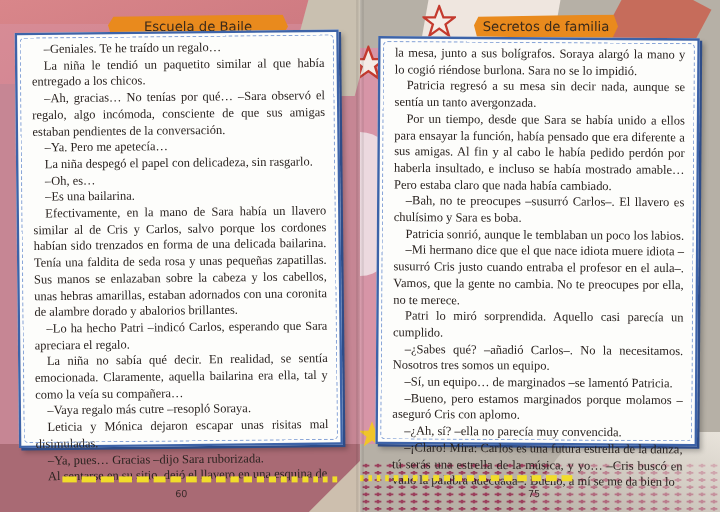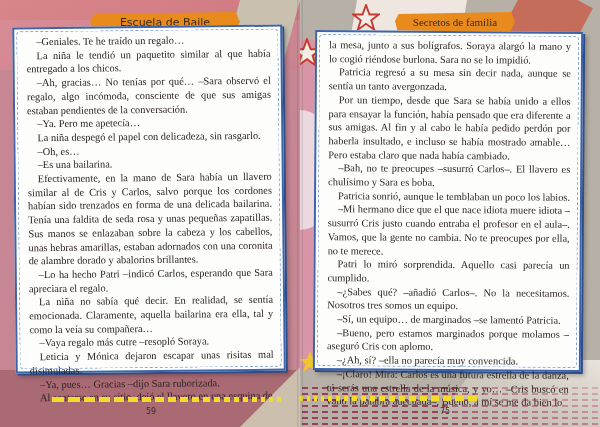--- a/index.html
+++ b/index.html
@@ -1,21 +1,21 @@
 <!DOCTYPE html>
 <html><head>
 <meta charset="utf-8">
 <style>
   html, body { margin:0; padding:0; }
   body {
     width:600px; height:427px; overflow:hidden; position:relative;
     background:#a86a78;
     font-family: "Liberation Serif", "DejaVu Serif", serif;
   }
-  .page { position:absolute; top:0; height:427px; overflow:hidden; }
+  .page { position:absolute; top:0; height:427px; overflow:hidden;padding-left:17px; }
   .page-left { left:0; width:300px; background:#b87a86; }
   .page-right { left:300px; width:300px; background:#a8a49c; }
 
   
   .bg-shape { position:absolute; }
   .left-top-band { left:0; top:0; width:300px; height:70px;
     background:linear-gradient(160deg,#d9868a 0%,#cf7b82 60%,#b9777f 100%); }
   .left-top-right { right:0; top:0; width:60px; height:80px; background:#c9c0b0; transform:skewX(-15deg); transform-origin:top right; }
   .left-pink { left:0; top:20px; width:300px; height:360px; background:#d795a7; opacity:.45; }
   .left-bottom { left:0; top:370px; width:300px; height:57px; background:#a96a74; }
@@ -39,21 +39,21 @@
 
   
   .title-tab {
     position:absolute; top:12px; height:20px;
     background:#e98a1d;
     display:flex; align-items:center; justify-content:center;
     font-family:"DejaVu Sans", sans-serif; font-size:11px; color:#3b2a1a;
     clip-path:polygon(3% 10%, 97% 0, 100% 50%, 96% 100%, 2% 92%, 0 45%);
   }
   .tab-left { left:90px; width:150px; }
-  .tab-right { left:95px; width:120px;font-family:Liberation Serif, serif; }
+  .tab-right { left:95px; width:120px; }
 
   
   .text-box {
     position:absolute; background:#fdfdfb;
     border:2px solid #3d63a8;
     box-shadow: 2px 2px 0 #2e4c88, 4px 4px 4px rgba(0,0,0,.25);
     padding:6px 10px 6px 12px;
     box-sizing:border-box;
   }
   .text-box::before {
@@ -126,21 +126,21 @@
       <span style="width:6px"></span>
       <span style="width:6px"></span>
       <span style="width:5px"></span>
       <span style="width:5px"></span>
       <span style="width:5px"></span>
       <span style="width:4px"></span>
       <span style="width:4px"></span>
       <span style="width:4px"></span>
   </div>
 
-  <div class="page-num" style="left:146px;">59</div>
+  <div class="page-num" style="left:146px;">60</div>
 </div>
 
 <div class="page page-right">
   <div class="bg-shape right-top-gray"></div>
   <div class="bg-shape right-white-spot"></div>
   <div class="bg-shape right-red-band"></div>
   <div class="bg-shape right-pink-left"></div>
   <div class="bg-shape right-light-beam"></div>
   <div class="bg-shape halftone"></div>
   <div class="bg-shape halftone-light"></div>

